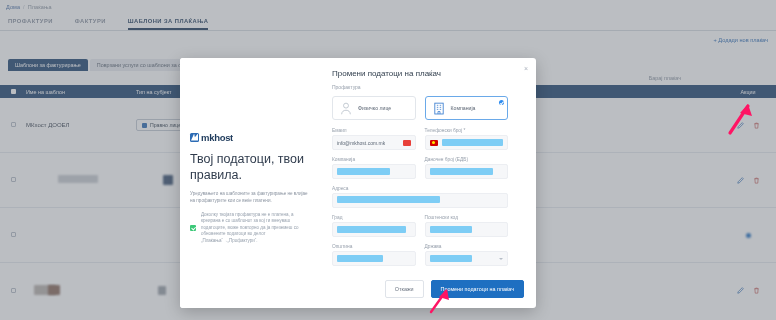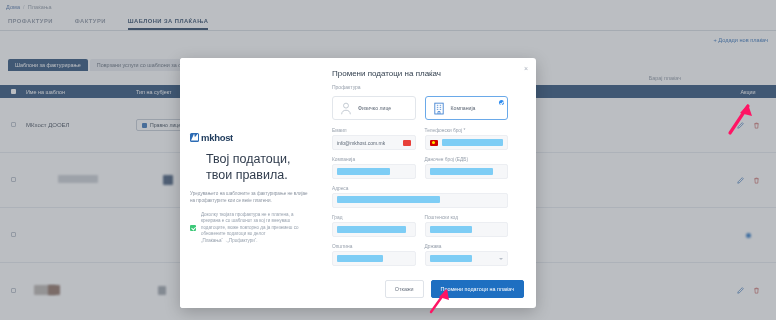--- a/index.html
+++ b/index.html
@@ -139,21 +139,21 @@
     background: #2d6cb5; position: relative; overflow: hidden;
   }
   .brand-mark:after {
     content: ""; position: absolute; left: 1px; top: 1px;
     width: 7px; height: 7px; background: #fff;
     clip-path: polygon(0 100%, 45% 0, 55% 55%, 100% 0, 100% 100%);
   }
   .brand-name { font-size: 9.5px; font-weight: bold; color: #1f3b5c; letter-spacing: -.3px; }
   .promo-title {
     font-size: 12.5px; color: #2f3b4c; line-height: 16px;
-    font-weight: normal; margin-bottom: 7px; margin-left: 16px;
+    font-weight: normal; margin-bottom: 7px;
   }
   .promo-sub {
     font-size: 4.6px; color: #8a93a0; line-height: 7px; margin-bottom: 8px;
   }
   .promo-note { display: flex; gap: 5px; align-items: center; }
   .note-check {
     flex: 0 0 auto; width: 6px; height: 6px; background: #3cc878;
     border-radius: 1px; position: relative;
   }
   .note-check:after {

